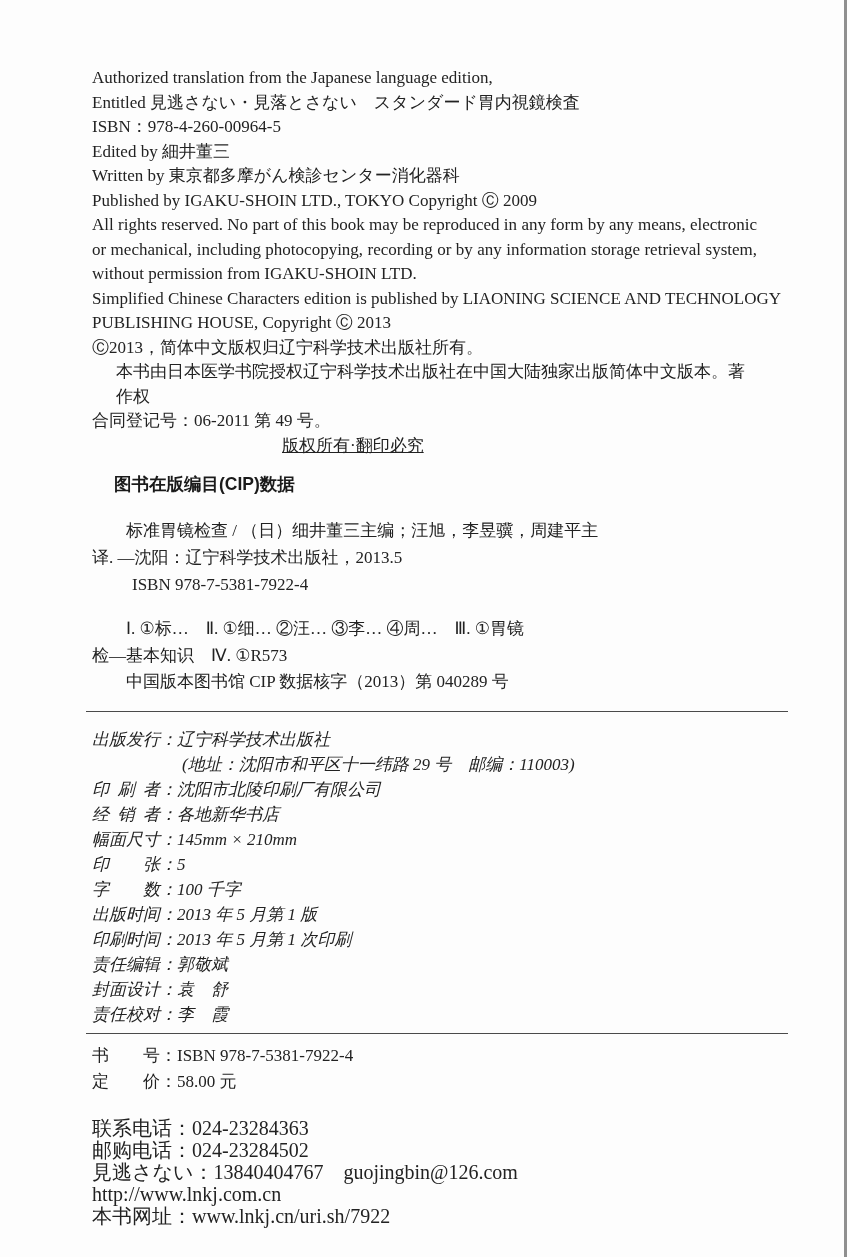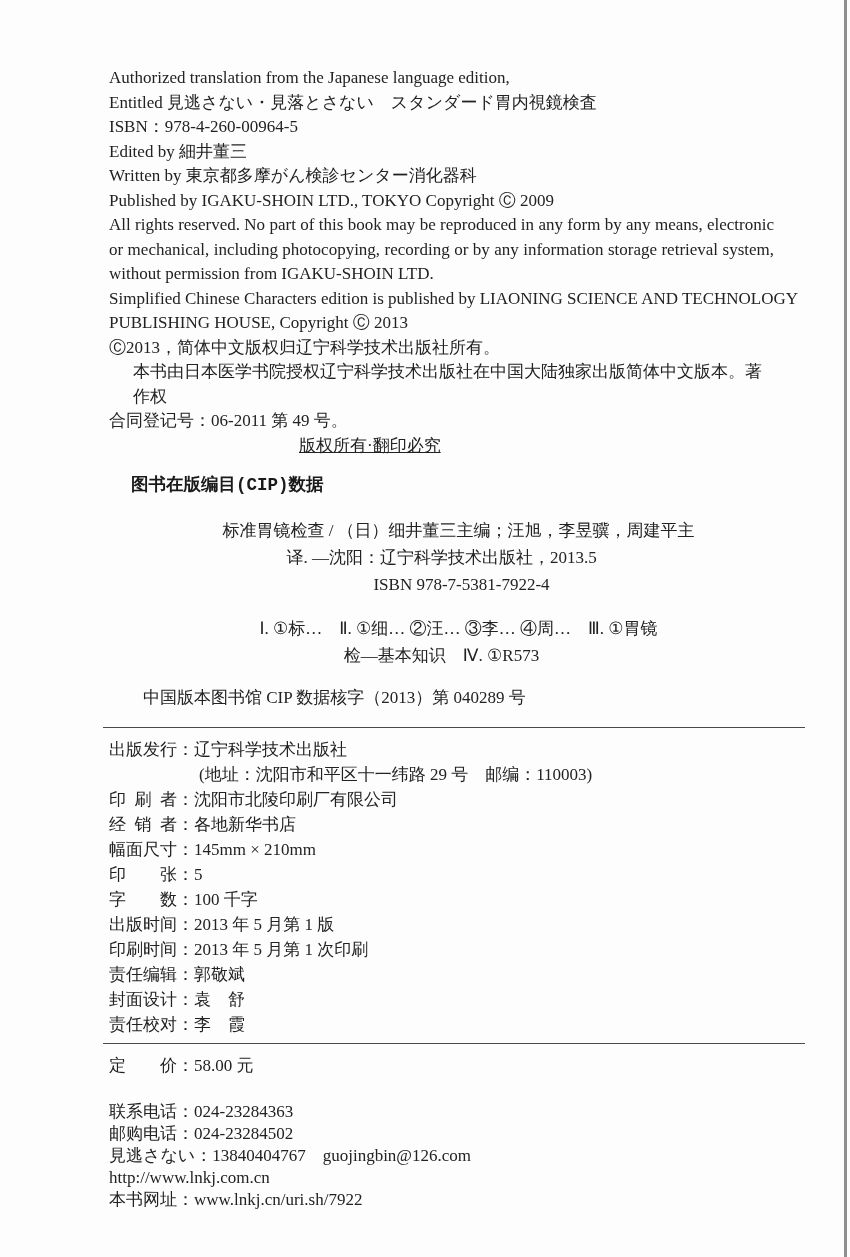--- a/index.html
+++ b/index.html
@@ -10,21 +10,21 @@
     width: 850px;
     height: 1257px;
     background: #fdfdfd;
     position: relative;
     overflow: hidden;
     font-family: "Liberation Serif", serif;
     color: #222;
   }
   .page {
     position: absolute;
-    left: 109px;
+    left: 92px;
     top: 66px;
     width: 665px;
     font-size: 17px;
   }
   
   .copyright-block .line {
     line-height: 24.5px;
     white-space: nowrap;
   }
   .copyright-block .line.wrap { white-space: normal; margin-left: 24px; }
@@ -36,65 +36,64 @@
   .notice {
     margin-top: 0;
     padding-left: 190px;
     line-height: 24px;
     text-decoration: underline;
   }
   
   .cip-heading {
     margin-top: 14px;
     padding-left: 22px;
-    font-family: Liberation Mono, monospace;
+    font-family: Liberation Sans, sans-serif;
     font-weight: 700;
     font-size: 17.5px;
     color: #1a1a1a;
   }
-  .cip-block { margin-top: 21px; text-align: center; }
+  .cip-block { margin-top: 21px; }
   .cip-block .line { line-height: 27px; }
   .ind-lg { padding-left: 34px; }
   .ind-xl { padding-left: 40px; }
-  .cip-class { margin-top: 17px; text-align: center; }
+  .cip-class { margin-top: 17px; }
   .cip-class .line { line-height: 27px; }
   .cip-record {
-    margin-top: 16px;
     padding-left: 34px;
     line-height: 26px;
   }
   
   .rule {
     border: none;
     border-top: 1.6px solid #4a4a4a;
     margin: 0;
     margin-left: -6px;
     width: 702px;
   }
   .rule-1 { margin-top: 16px; }
   .rule-2 { margin-top: 6px; }
   
-  .pub-block { margin-top: 9px; }
+  .pub-block { margin-top: 15px; font-style: italic; }
   .row { line-height: 25px; white-space: nowrap; }
   .price-block { margin-top: 9px; }
   .price-block .row { line-height: 26px; }
   .jlabel {
     display: inline-block;
     width: 4em;
     text-align: justify;
     text-align-last: justify;
     vertical-align: bottom;
   }
   .sep { display: inline; }
   .address-line {
     padding-left: 90px;
     line-height: 25px;
   }
   
-  .contact-block { margin-top: 22px; font-size: 17px; }
+  .contact-block { margin-top: 22px; font-size: 20px; }
   .contact-block .row { line-height: 22px; }
   
   .scan-edge {
     position: absolute;
     left: 844px;
     top: 0;
     width: 3px;
     height: 1257px;
     background: #8f8f8f;
   }
@@ -174,20 +173,23 @@
     </div>
     <div class="row">
       <span class="jlabel">责任校对</span><span class="sep">：</span><span>李　霞</span>
     </div>
   </div>
 
   <hr class="rule rule-2">
 
   <div class="price-block">
     <div class="row">
+      <span class="jlabel">书号</span><span class="sep">：</span><span>ISBN 978-7-5381-7922-4</span>
+    </div>
+    <div class="row">
       <span class="jlabel">定价</span><span class="sep">：</span><span>58.00 元</span>
     </div>
   </div>
 
   <div class="contact-block">
     <div class="row">
       <span>联系电话</span><span class="sep">：</span><span>024-23284363</span>
     </div>
     <div class="row">
       <span>邮购电话</span><span class="sep">：</span><span>024-23284502</span>

